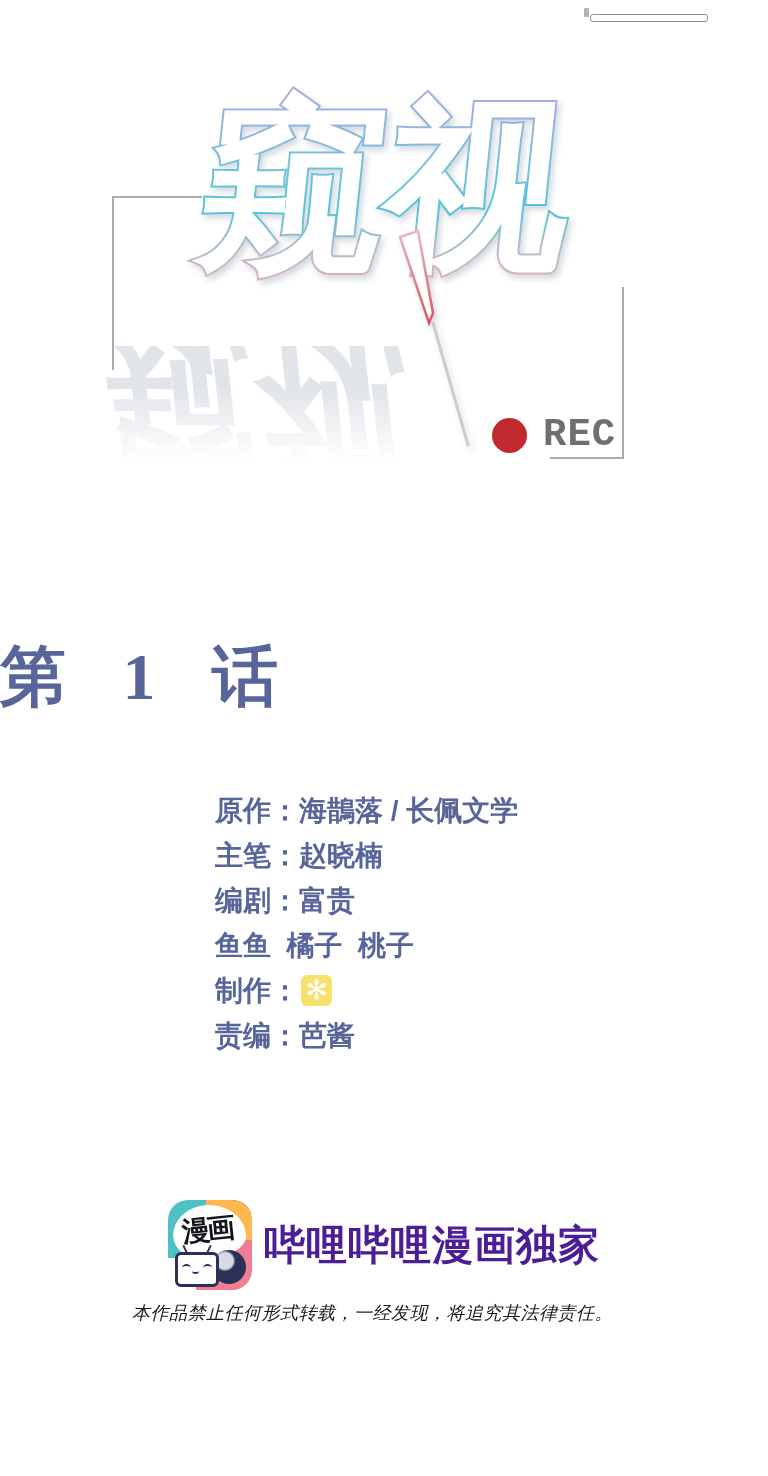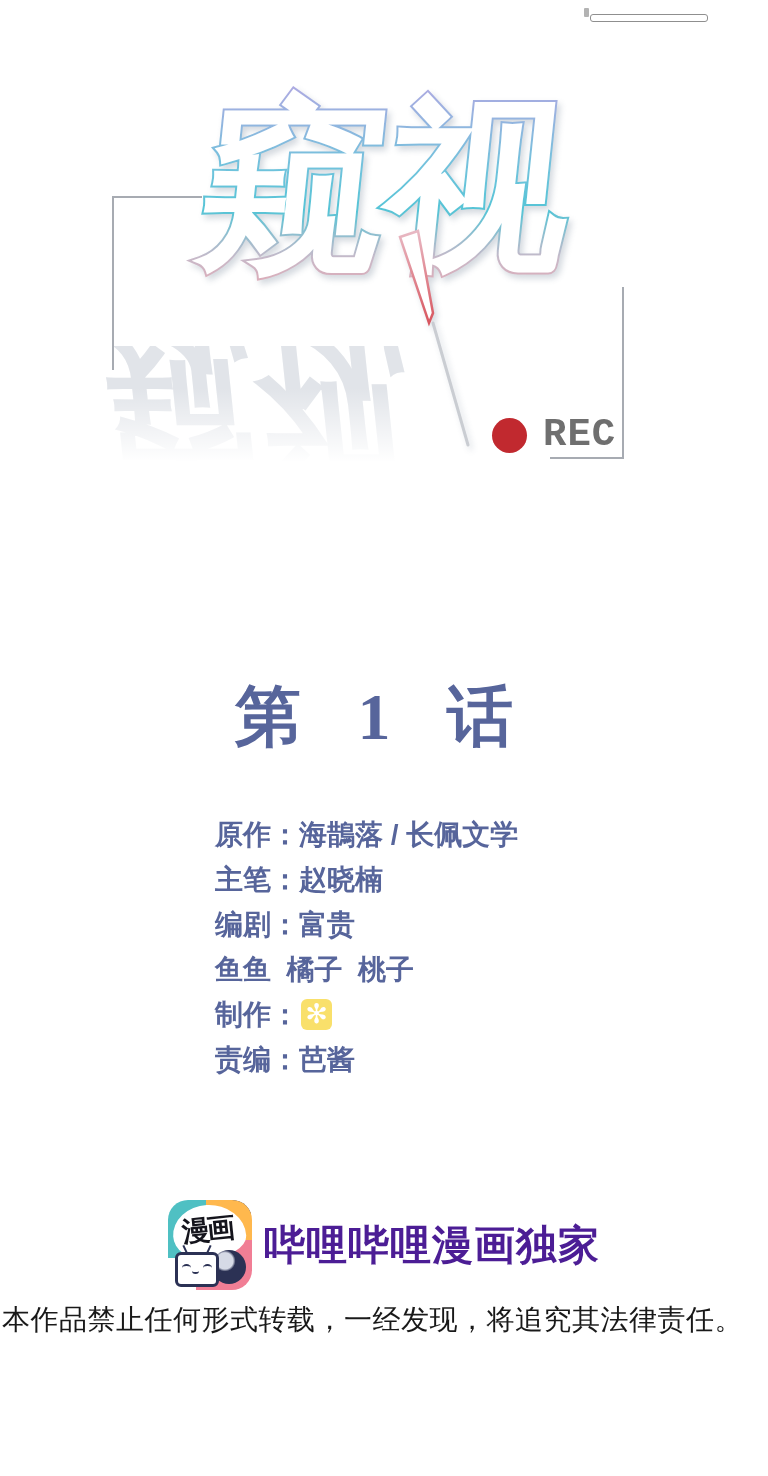--- a/index.html
+++ b/index.html
@@ -29,26 +29,26 @@
   .title-svg{position:absolute;left:100px;top:55px;
            filter:drop-shadow(3px 4px 3px rgba(160,170,185,.45));}
   .title-svg text{font-family:"Liberation Sans","DejaVu Sans",sans-serif;font-weight:bold;}
 
   
   .rec-wrap{position:absolute;left:492px;top:413px;display:flex;align-items:center;font-family:Liberation Mono, monospace;}
   .rec-dot{width:35px;height:35px;border-radius:50%;background:#c1292f;}
   .rec-text{margin-left:16px;font-size:39px;font-weight:bold;color:#6f6f6f;letter-spacing:1px;}
 
   
-  .chapter{position:absolute;left:0;top:672px;width:768px;text-align:center;
+  .chapter{position:absolute;left:0;top:632px;width:768px;
            font-family:"Liberation Serif","DejaVu Serif",serif;
            font-size:66px;font-weight:bold;color:#57659b;letter-spacing:20px;}
 
   
-  .credits{position:absolute;left:215px;top:788px;color:#57659b;font-size:28px;margin-top:24px;}
+  .credits{position:absolute;left:215px;top:788px;color:#57659b;font-size:28px;}
   .credit-row{height:45px;line-height:45px;display:flex;align-items:center;white-space:pre-wrap;}
   .credit-label{font-weight:bold;}
   .credit-value{font-weight:bold;}
   .credit-value.rw{font-weight:bold;}
   .flower{display:inline-flex;align-items:center;justify-content:center;width:31px;height:31px;
            background:#f9e06b;border-radius:6px;margin:0 3px 0 2px;color:#ffffff;
            font-size:27px;line-height:31px;}
 
   
   .logo{position:absolute;left:168px;top:1200px;width:84px;height:90px;border-radius:20px;
@@ -74,21 +74,21 @@
   .tv-eye{position:absolute;top:9px;width:9px;height:6px;border-top:2.5px solid #2b3154;
         border-radius:50%;}
   .tv-eye.l{left:4px;} .tv-eye.r{right:4px;}
   .tv-mouth{position:absolute;left:14px;top:13px;width:7px;height:4px;
         border-bottom:2px solid #2b3154;border-radius:50%;}
   .publisher-name{position:absolute;left:264px;top:1218px;font-size:41px;font-weight:800;
         color:#4c1d95;letter-spacing:1px;}
 
   
   .copyright{position:absolute;left:0;top:1301px;width:745px;text-align:center;
-        font-size:28px;font-weight:500;color:#191919;letter-spacing:.5px;}
+        font-size:18px;font-weight:500;color:#191919;letter-spacing:.5px;font-style:italic;}
 </style>
 </head>
 <body>
 
 <div id="page">
 
   <div class="top-bar-nub"></div>
   <div class="top-bar"></div>
 
   <div class="title-ghost">窥视</div>

